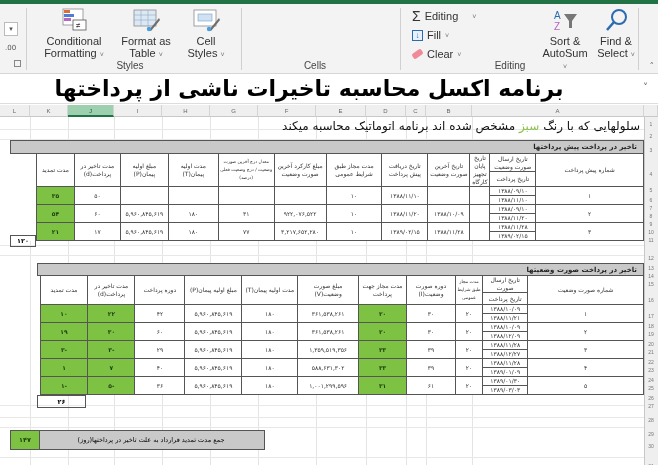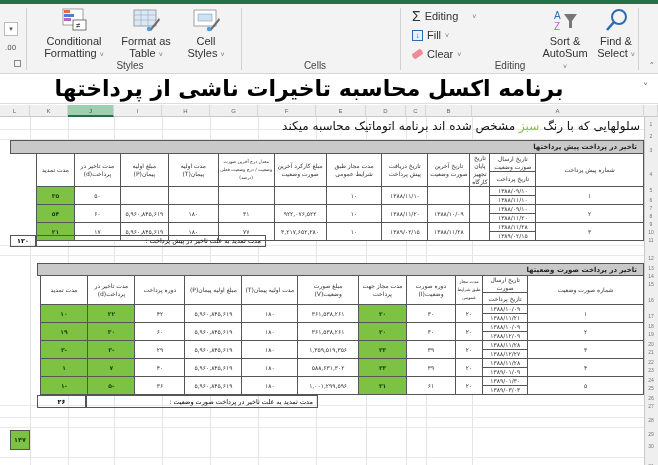--- a/index.html
+++ b/index.html
@@ -336,21 +336,20 @@
       <td rowspan="2">۱۷</td>
       <td rowspan="2" class="g">۲۱</td>
       <td rowspan="2" style="border:none;"></td>
     </tr>
     <tr style="height:8px;">
           <td>۱۳۸۹/۰۲/۱۵</td>
         </tr>
   </tbody>
     </table>
 
-  <div class="sumbox" style="left:36px;top:130px;width:230px;height:12px;justify-content:flex-start;padding-right:4px;">مدت تمدید به علت تاخیر در پیش پرداخت :</div>
   <div class="sumbox" style="left:10px;top:130px;width:26px;height:12px;font-weight:bold;">۱۲۰</div>
 
   <table class="t" style="left:37px;top:158px;width:607px;">
     <colgroup>
       <col style="width:122px">
         <col style="width:46px">
         <col style="width:28px">
         <col style="width:50px">
       <col style="width:50px">
         <col style="width:62px">
@@ -468,17 +467,17 @@
       <td rowspan="2" class="g">-۵</td>
       <td rowspan="2" class="g">-۱</td>
       <td rowspan="2" style="border:none;"></td>
     </tr>
     <tr style="height:9px;">
           <td>۱۳۸۹/۰۳/۰۳</td>
         </tr>
   </tbody>
     </table>
 
-  <div class="sumbox" style="left:86px;top:290px;width:232px;height:13px;justify-content:flex-start;padding-right:4px;">مدت تمدید به علت تاخیر در پرداخت صورت وضعیت :</div>
   <div class="sumbox" style="left:37px;top:290px;width:49px;height:13px;font-weight:bold;">۲۶</div>
 
-  <div class="sumbox" style="left:10px;top:325px;width:20px;height:20px;background:#7dc243;font-weight:bold;color:#1d3d10;">۱۴۷</div>
+  <div class="sumbox" style="left:37px;top:325px;width:228px;height:20px;background:#c9c9c9;">جمع مدت تمدید قرارداد به علت تاخیر در پرداختها(روز)</div>
+  <div class="sumbox" style="left:10px;top:325px;width:30px;height:20px;background:#7dc243;font-weight:bold;color:#1d3d10;">۱۴۷</div>
 </div>
 
 </body></html>

